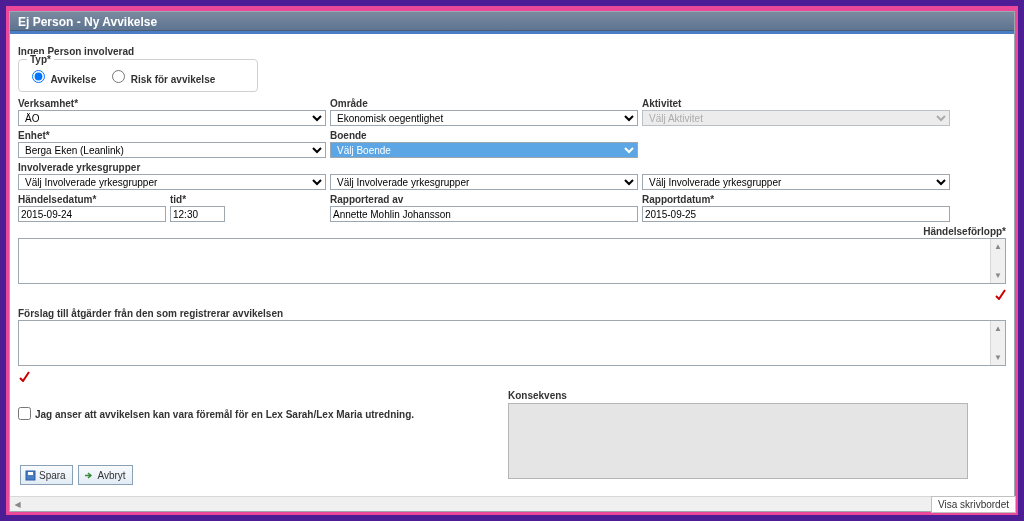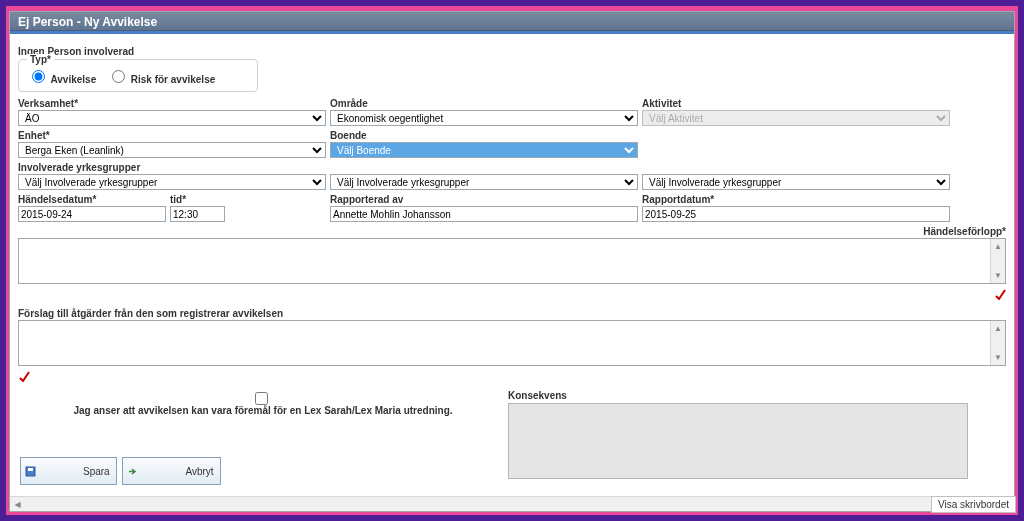--- a/index.html
+++ b/index.html
@@ -119,23 +119,22 @@
     color: #c00;
     font-size: 12px;
     margin: 2px 0 6px 0;
     display:inline-block;
   }
   .spellcheck svg { vertical-align: middle; }
   .check-row {
     display:flex;
     font-size:10px;
     font-weight:bold;
-    align-items:center;
-    margin-top:2px;
-    flex-direction:column;
+    align-items:flex-end;
+    margin-top:17px;
   }
   .check-row input { margin: 0 4px 0 0; }
   .konsekvens-box {
     background: #e5e5e5;
     border: 1px solid #b5b5b5;
     width: 460px;
     height: 76px;
     margin-top: 2px;
   }
   .buttons {
@@ -145,22 +144,21 @@
   }
   .btn {
     display: inline-flex;
     align-items: center;
     border: 1px solid #8aa0b5;
     background: linear-gradient(#f9fbfd, #e2ecf5);
     font-size: 10px;
     padding: 1px 6px 1px 4px;
     margin-right: 3px;
     cursor: pointer;
-    height: 28px;
-    gap: 44px;
+    height: 20px;
   }
   .btn svg { margin-right: 3px; }
   .window-scroll-h {
     position: absolute;
     left: 0; right: 0; bottom: 0;
     height: 15px;
     background: #f0f0f0;
     border-top: 1px solid #d8d8d8;
     display:flex;
     align-items:center;

